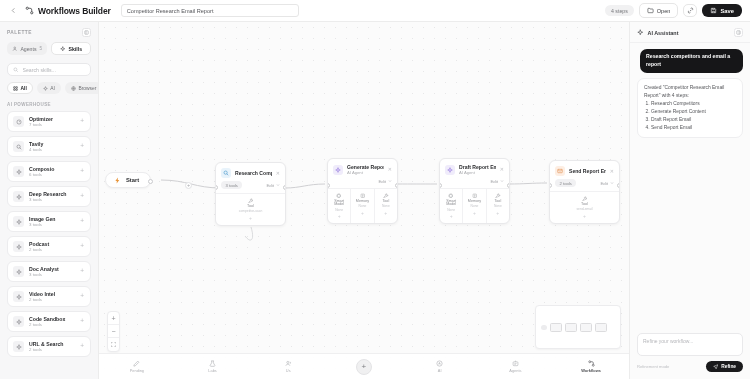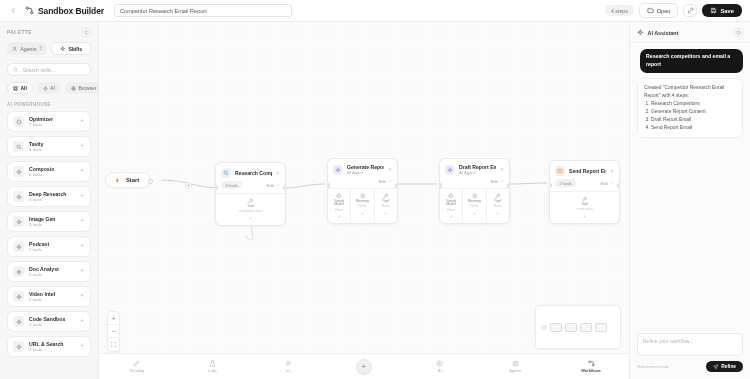--- a/index.html
+++ b/index.html
@@ -240,21 +240,21 @@
         </svg>
     </div>
     <div class="hdr-logo">
       <span>
         <svg width="9" height="9" viewBox="0 0 16 16" fill="none" stroke="#2c2d30" stroke-width="1.3">
           <circle cx="4" cy="4" r="2"></circle>
             <circle cx="12" cy="12" r="2"></circle>
           <path d="M6 4h3a3 3 0 013 3v3"></path>
           </svg>
       </span>
-      <span class="hdr-title">Sandbox Builder</span>
+      <span class="hdr-title">Workflows Builder</span>
     </div>
     <input class="title-input" value="Competitor Research Email Report" style="">
     <div class="hdr-right">
       <span class="steps-pill">4 steps</span>
       <div class="btn-ghost">
         <span>
           <svg width="7" height="7" viewBox="0 0 16 16" fill="none" stroke="#3c3d40" stroke-width="1.4">
             <path d="M2 4.5A1.5 1.5 0 013.5 3h2.2l1.3 1.6h5.5A1.5 1.5 0 0114 6.1v5.4A1.5 1.5 0 0112.5 13h-9A1.5 1.5 0 012 11.5z"></path>
             </svg>
         </span>

